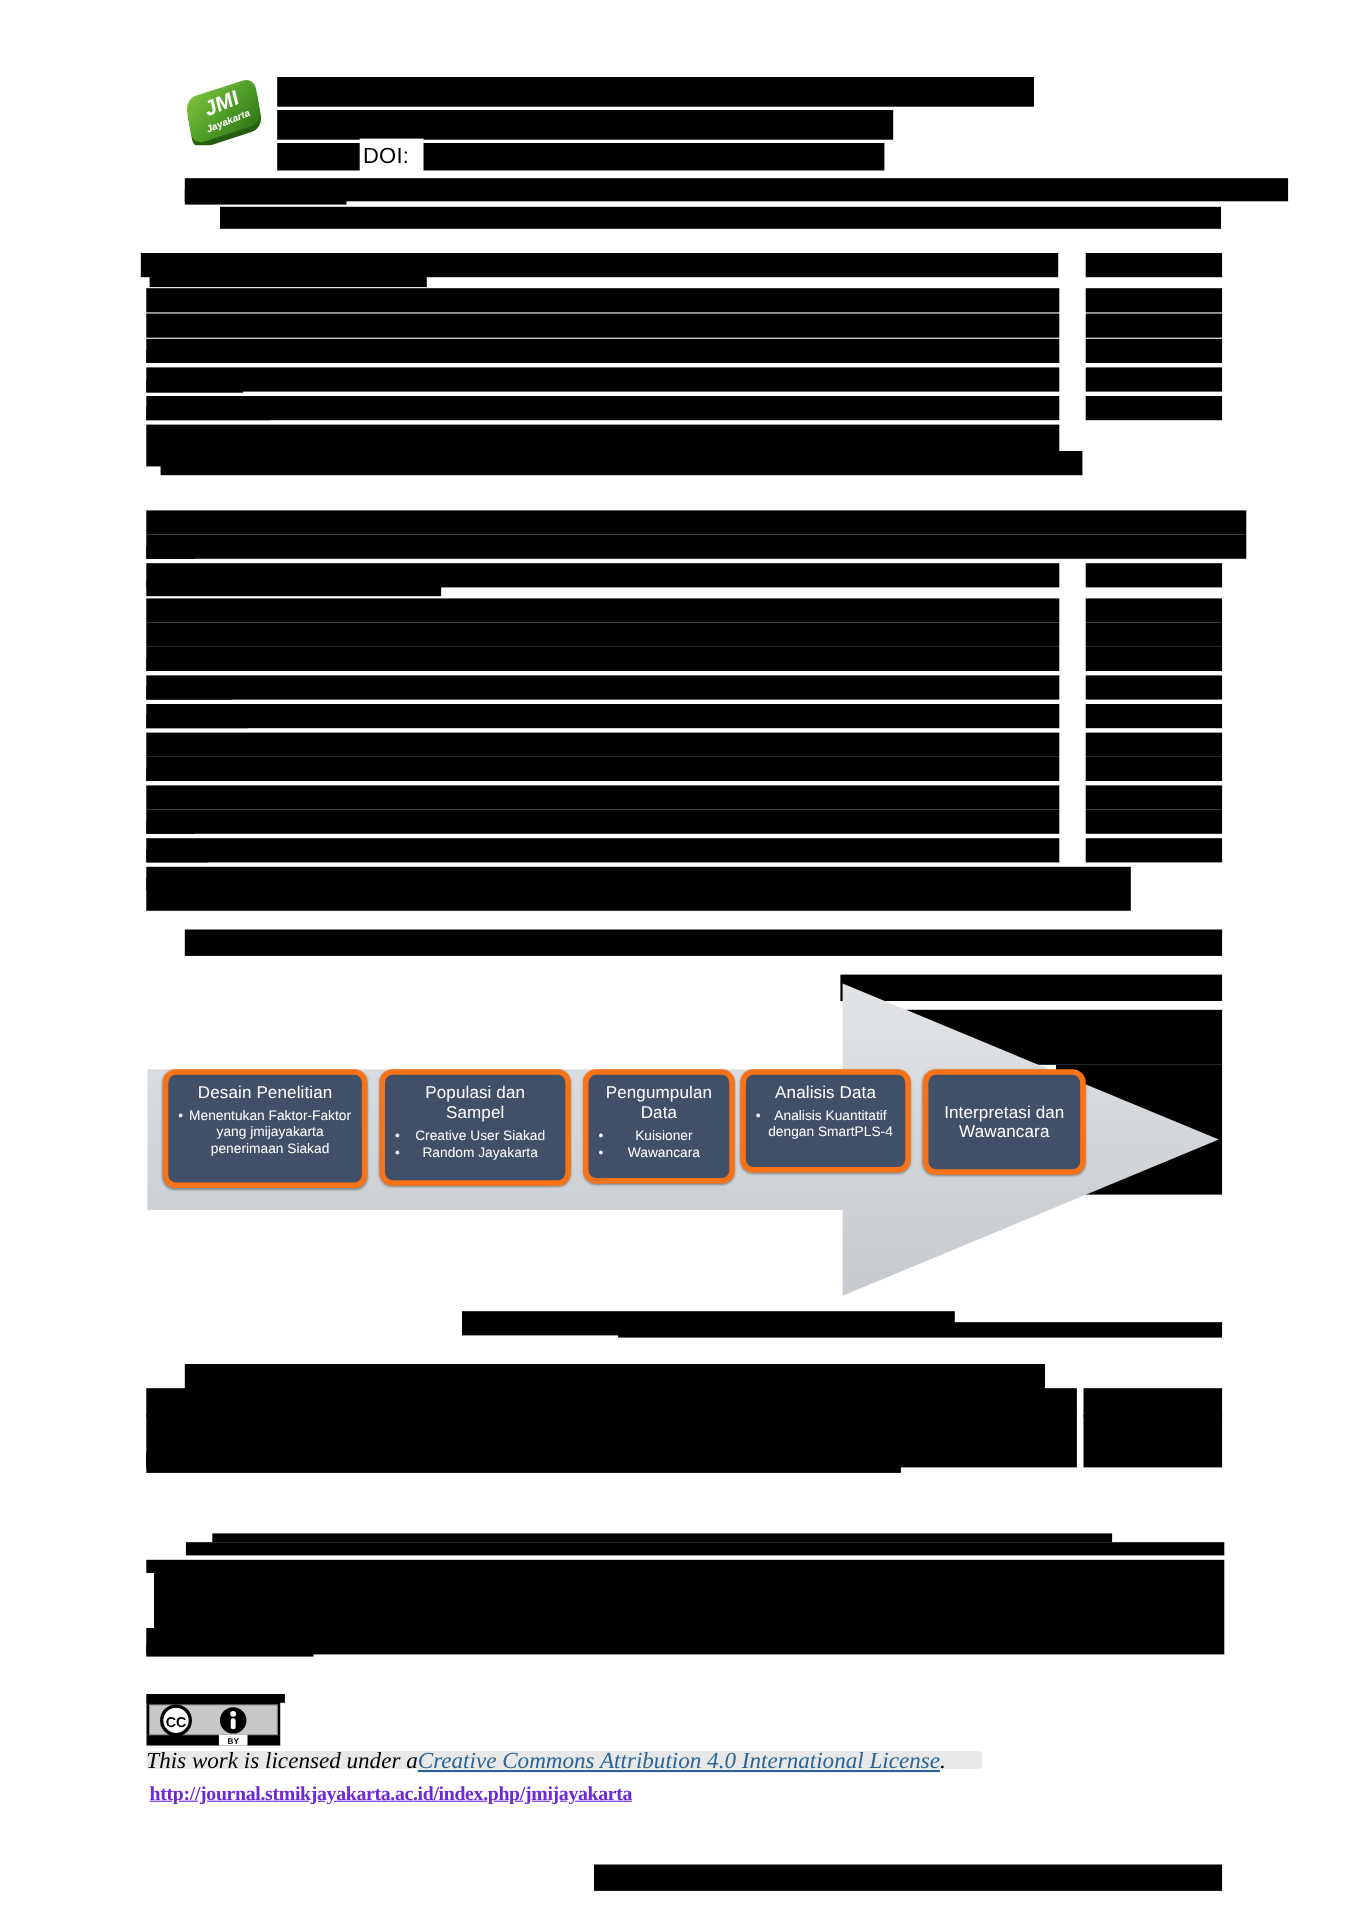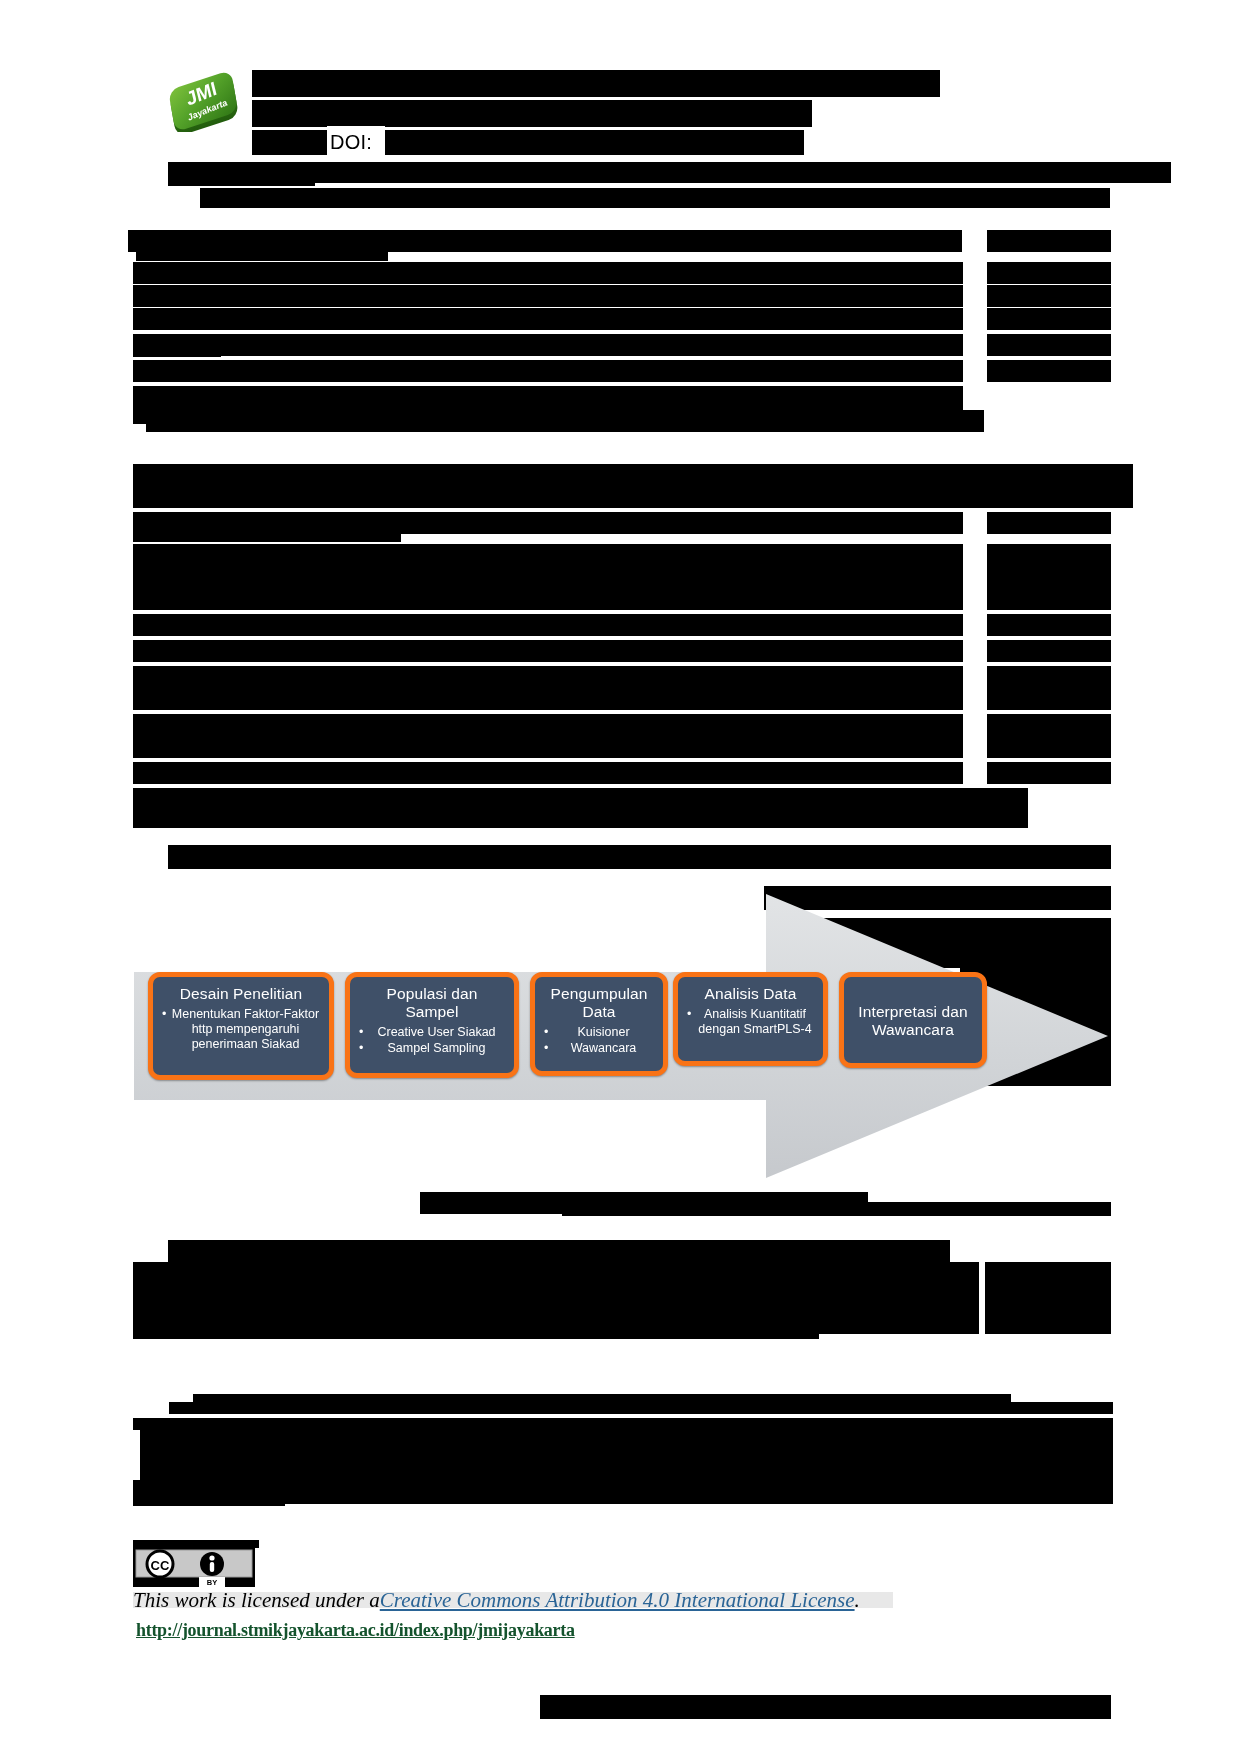--- a/index.html
+++ b/index.html
@@ -60,21 +60,21 @@
   .cc-svg{display:block;width:122px;height:40px;}
   .cc-line{
     position:absolute;left:133px;top:1592px;width:760px;height:16px;
     background:#e8e8e8;font-style:italic;font-size:21px;color:#000;
     font-family:"Liberation Serif",serif;white-space:nowrap;
     display:flex;align-items:center;
   }
   .cc-line a{color:#2a6496;text-decoration:underline;font-style:italic;}
   .cc-url{
     position:absolute;left:136px;top:1620px;font-size:18px;
-    color:#14532d;text-decoration:underline;font-weight:700;
+    color:#6d28d9;text-decoration:underline;font-weight:700;
     font-family:"Liberation Serif",serif;white-space:nowrap;
     filter:blur(.55px);letter-spacing:-.3px;
   }
   .dot-after{color:#000;font-style:italic;}
 </style>
 </head>
 <body>
 
 <div class="page">
 
@@ -179,29 +179,29 @@
         </linearGradient>
       </defs>
       <path d="M8,86 L640,86 L640,8 L982,150 L640,292 L640,214 L8,214 Z" fill="url(#arrg)"></path>
     </svg>
 
     <div class="boxes">
 
       <div class="fbox b1">
         <div class="ftitle">Desain Penelitian</div>
         <ul>
-          <li>Menentukan Faktor-Faktor http mempengaruhi penerimaan Siakad</li>
+          <li>Menentukan Faktor-Faktor yang jmijayakarta penerimaan Siakad</li>
         </ul>
       </div>
 
       <div class="fbox b2">
         <div class="ftitle">Populasi dan Sampel</div>
         <ul>
           <li>Creative User Siakad</li>
-          <li>Sampel Sampling</li>
+          <li>Random Jayakarta</li>
         </ul>
       </div>
 
       <div class="fbox b3">
         <div class="ftitle">Pengumpulan Data</div>
         <ul>
           <li>Kuisioner</li>
           <li>Wawancara</li>
         </ul>
       </div>

